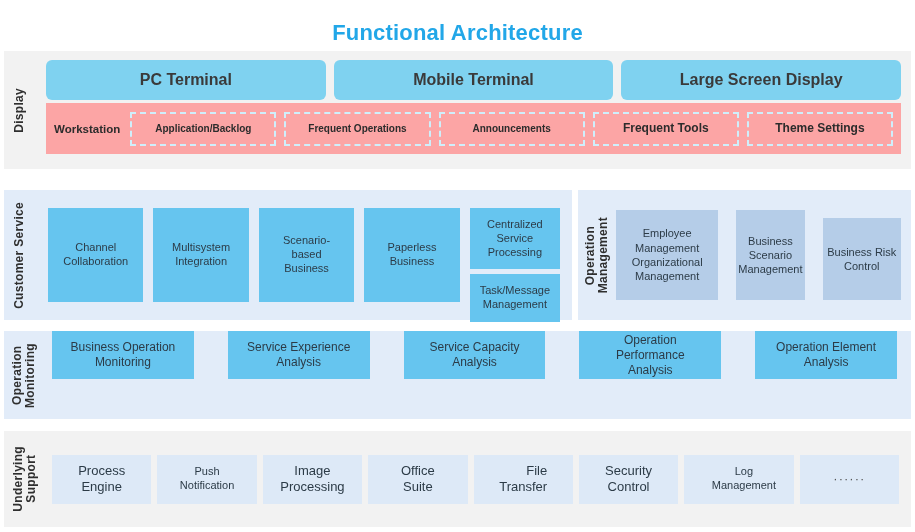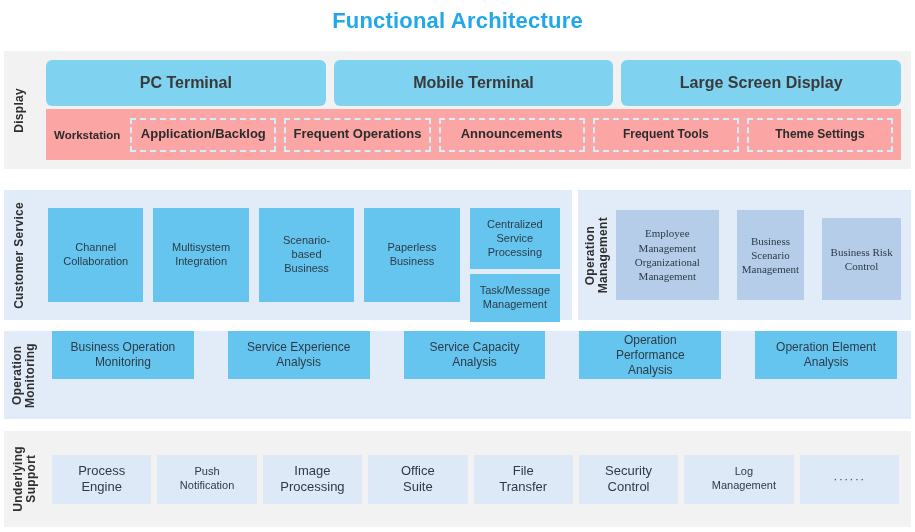--- a/index.html
+++ b/index.html
@@ -11,21 +11,21 @@
   #page {
     position: relative;
     width: 915px; height: 532px;
     background: #ffffff;
     overflow: hidden;
   }
 
   
   .page-title {
     position: absolute;
-    left: 0; top: 8px; width: 915px;
+    left: 0; top: 20px; width: 915px;
     text-align: center;
     color: #22a7e8;
     font-size: 22px;
     font-weight: bold;
     letter-spacing: 0.2px;
   }
 
   
   .band {
     position: absolute;
@@ -63,21 +63,21 @@
     width: 907px; height: 118px;
     background: #f2f2f2;
   }
   #display-band .band-body {
     padding: 9px 10px 0 10px;
     gap: 0;
   }
   .terminal-row {
     display: flex;
     gap: 8px;
-    height: 46px;
+    height: 40px;
   }
   .terminal-card {
     flex: 1 1 0;
     background: #7fd2f0;
     border-radius: 6px;
     display: flex;
     align-items: center;
     justify-content: center;
     color: #3a3a3a;
     font-size: 16px;
@@ -104,21 +104,21 @@
     flex: 1 1 0;
     height: 34px;
     border: 2px dashed #cfeffb;
     display: flex;
     align-items: center;
     justify-content: center;
     color: #2c2c2c;
     text-align: center;
     line-height: 1.1;
   }
-  .ws-item.small { font-size: 13px; font-weight: bold; }
+  .ws-item.small { font-size: 10px; font-weight: bold; }
   .ws-item.large { font-size: 12px; font-weight: bold; }
 
   
   #cs-band {
     left: 4px; top: 190px;
     width: 568px; height: 130px;
     background: #e2ecf9;
   }
   #cs-band .band-body { padding: 0 12px; justify-content: center; }
   .cs-row { display: flex; gap: 10px; align-items: stretch; height: 94px; }
@@ -135,21 +135,21 @@
   .cs-stack { flex: 1 1 0; display: flex; flex-direction: column; gap: 5px; }
   .cs-stack .cs-card { flex: 1 1 0; }
 
   #om-band {
     left: 578px; top: 190px;
     width: 333px; height: 130px;
     background: #e2ecf9;
   }
   #om-band .band-label { width: 38px; }
   #om-band .band-body { padding: 0 10px 0 0; justify-content: center; }
-  .om-row { display: flex; gap: 18px; height: 90px; font-family: Liberation Serif, serif; }
+  .om-row { display: flex; gap: 18px; height: 90px; }
   .om-card {
     background: #b5cde8;
     display: flex; align-items: center; justify-content: center;
     text-align: center;
     color: #2c3b47;
     font-size: 11px;
     line-height: 1.3;
     padding: 2px;
   }
   .om-card.w1 { flex: 1.32 1 0; }
@@ -303,21 +303,21 @@
     <div class="band-body">
       <div class="sup-row">
         <div class="sup-card" style="white-space: pre-line;">Process
 Engine</div>
         <div class="sup-card sm" style="white-space: pre-line;">Push
 Notification</div>
         <div class="sup-card" style="white-space: pre-line;">Image
 Processing</div>
         <div class="sup-card" style="white-space: pre-line;">Office
 Suite</div>
-        <div class="sup-card" style="white-space: pre-line;">File
+        <div class="sup-card" style="white-space: pre-line; text-align: right;">File
 Transfer</div>
         <div class="sup-card" style="white-space: pre-line;">Security
 Control</div>
         <div class="sup-card sm" style="white-space: pre-line; padding-left: 12px;">Log
 Management</div>
         <div class="sup-card dots">······</div>
       </div>
     </div>
   </div>
 

